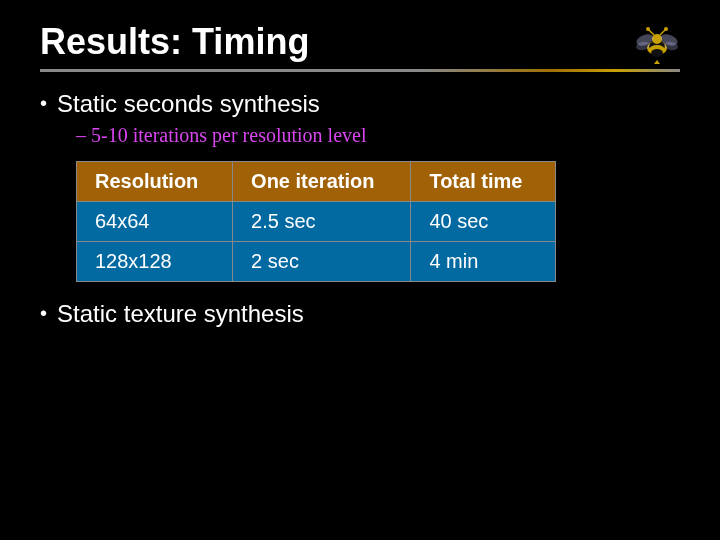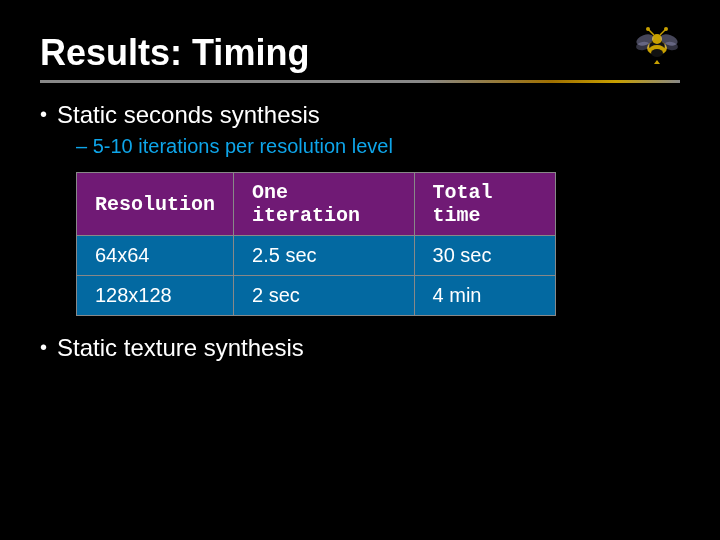--- a/index.html
+++ b/index.html
@@ -10,21 +10,21 @@
       background-color: #000;
       color: #fff;
       font-family: Arial, sans-serif;
       overflow: hidden;
       position: relative;
     }
 
     .slide {
       width: 720px;
       height: 540px;
-      padding: 32px 40px 28px 40px;
+      padding: 21px 40px 28px 40px;
       position: relative;
     }
 
     .title-area {
       margin-bottom: 10px;
     }
 
     .slide-title {
       font-size: 36px;
       font-weight: bold;
@@ -51,43 +51,43 @@
     }
 
     .bullet-dot {
       margin-right: 10px;
       font-size: 20px;
       line-height: 1.3;
     }
 
     .sub-bullet {
       font-size: 20px;
-      color: #0ea5e9;
+      color: #d946ef;
       padding-left: 36px;
       margin-bottom: 14px;
+      font-family: Liberation Serif, serif;
     }
 
     .timing-table {
       border-collapse: collapse;
       margin-left: 36px;
       margin-bottom: 18px;
       width: 480px;
     }
 
     .timing-table td {
       border: 1px solid #888;
       padding: 8px 18px;
       font-size: 20px;
       color: #fff;
     }
 
     .timing-table tr:first-child td {
       font-weight: bold;
-      background-color: #701a75;
-      font-family: Liberation Mono, monospace;
+      background-color: #a16207;
     }
 
     .timing-table tr td {
       background-color: #0369a1;
     }
 
     .bee-icon {
       position: absolute;
       top: 22px;
       right: 36px;
@@ -138,21 +138,21 @@
   <table class="timing-table">
     <tbody id="table-body">
     <tr>
           <td>Resolution</td>
           <td>One iteration</td>
           <td>Total time</td>
         </tr>
         <tr>
           <td>64x64</td>
           <td>2.5 sec</td>
-          <td>30 sec</td>
+          <td>40 sec</td>
         </tr>
         <tr>
           <td>128x128</td>
           <td>2 sec</td>
           <td>4 min</td>
         </tr>
       </tbody>
   </table>
 
   <div class="bullet-section">

